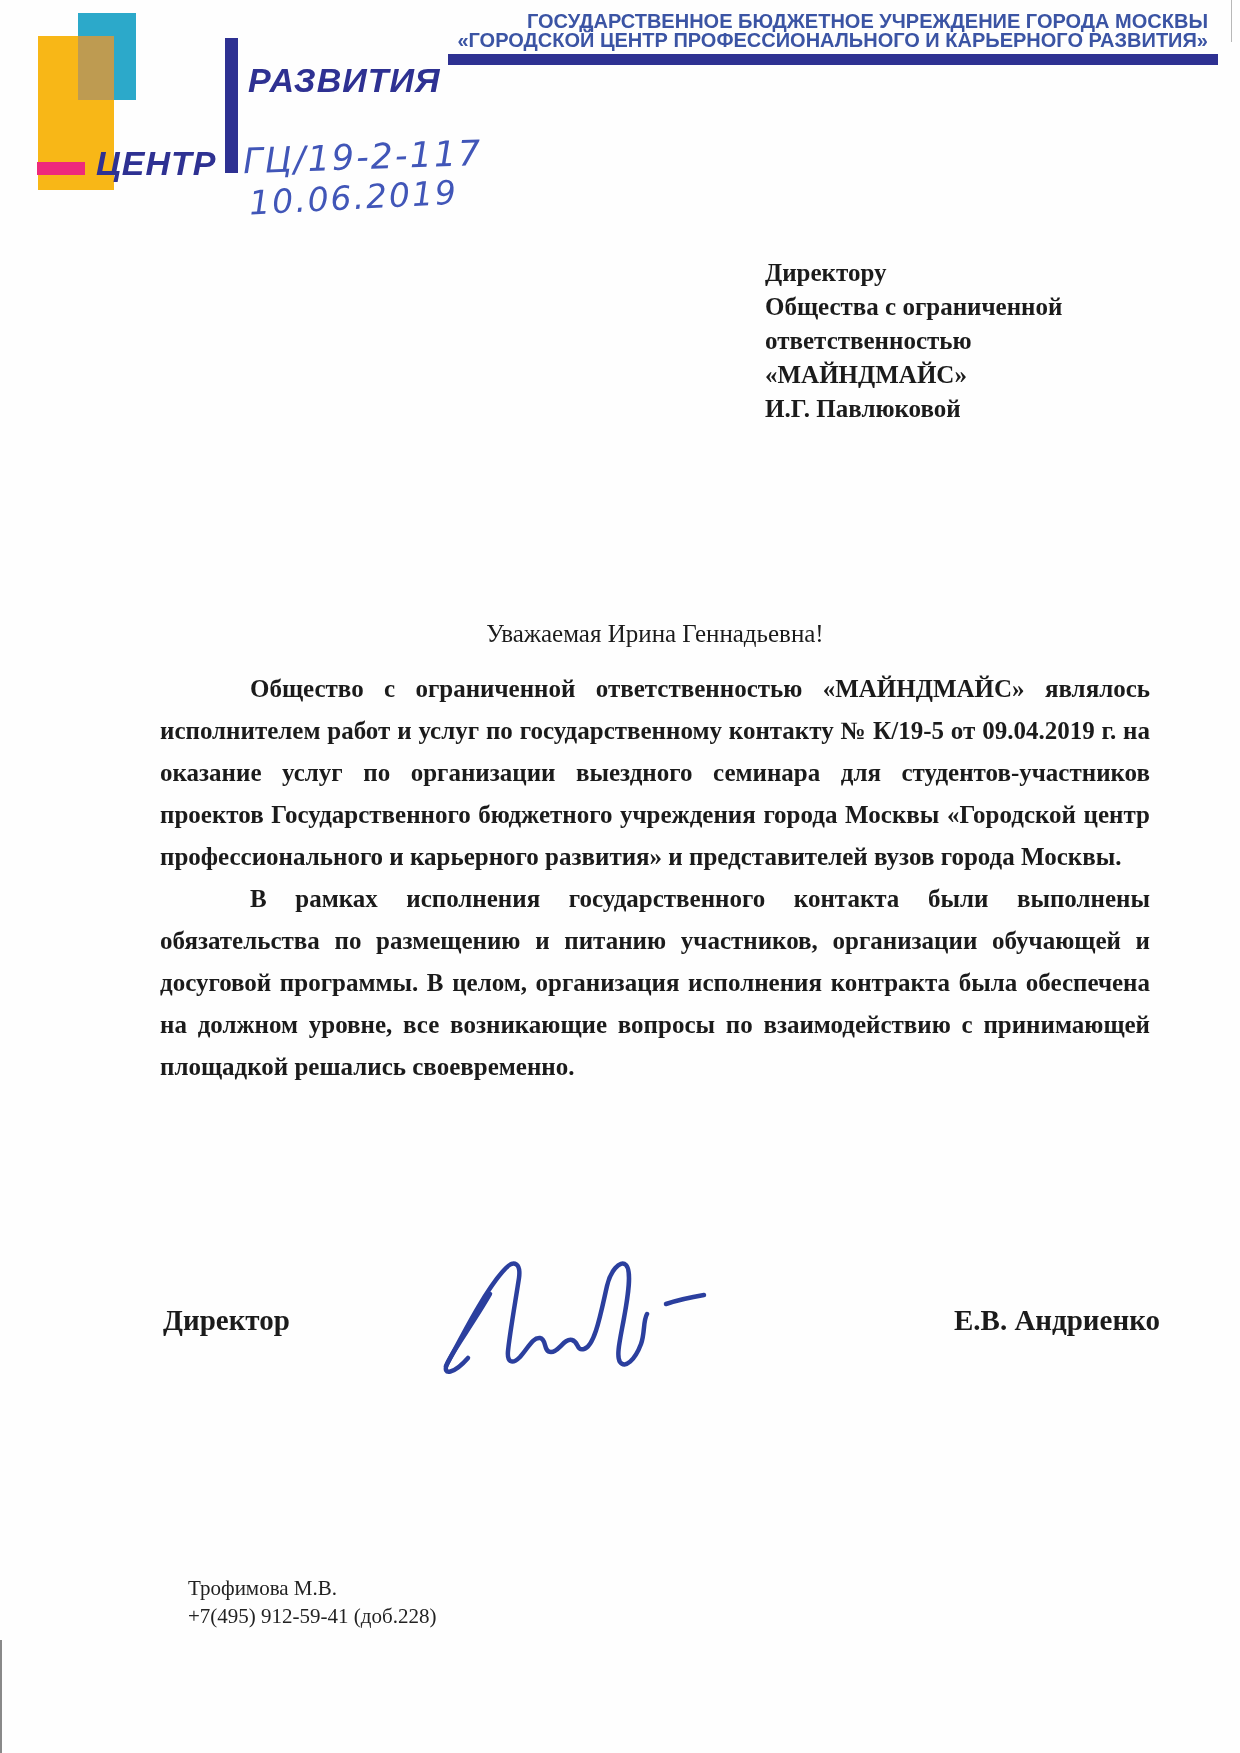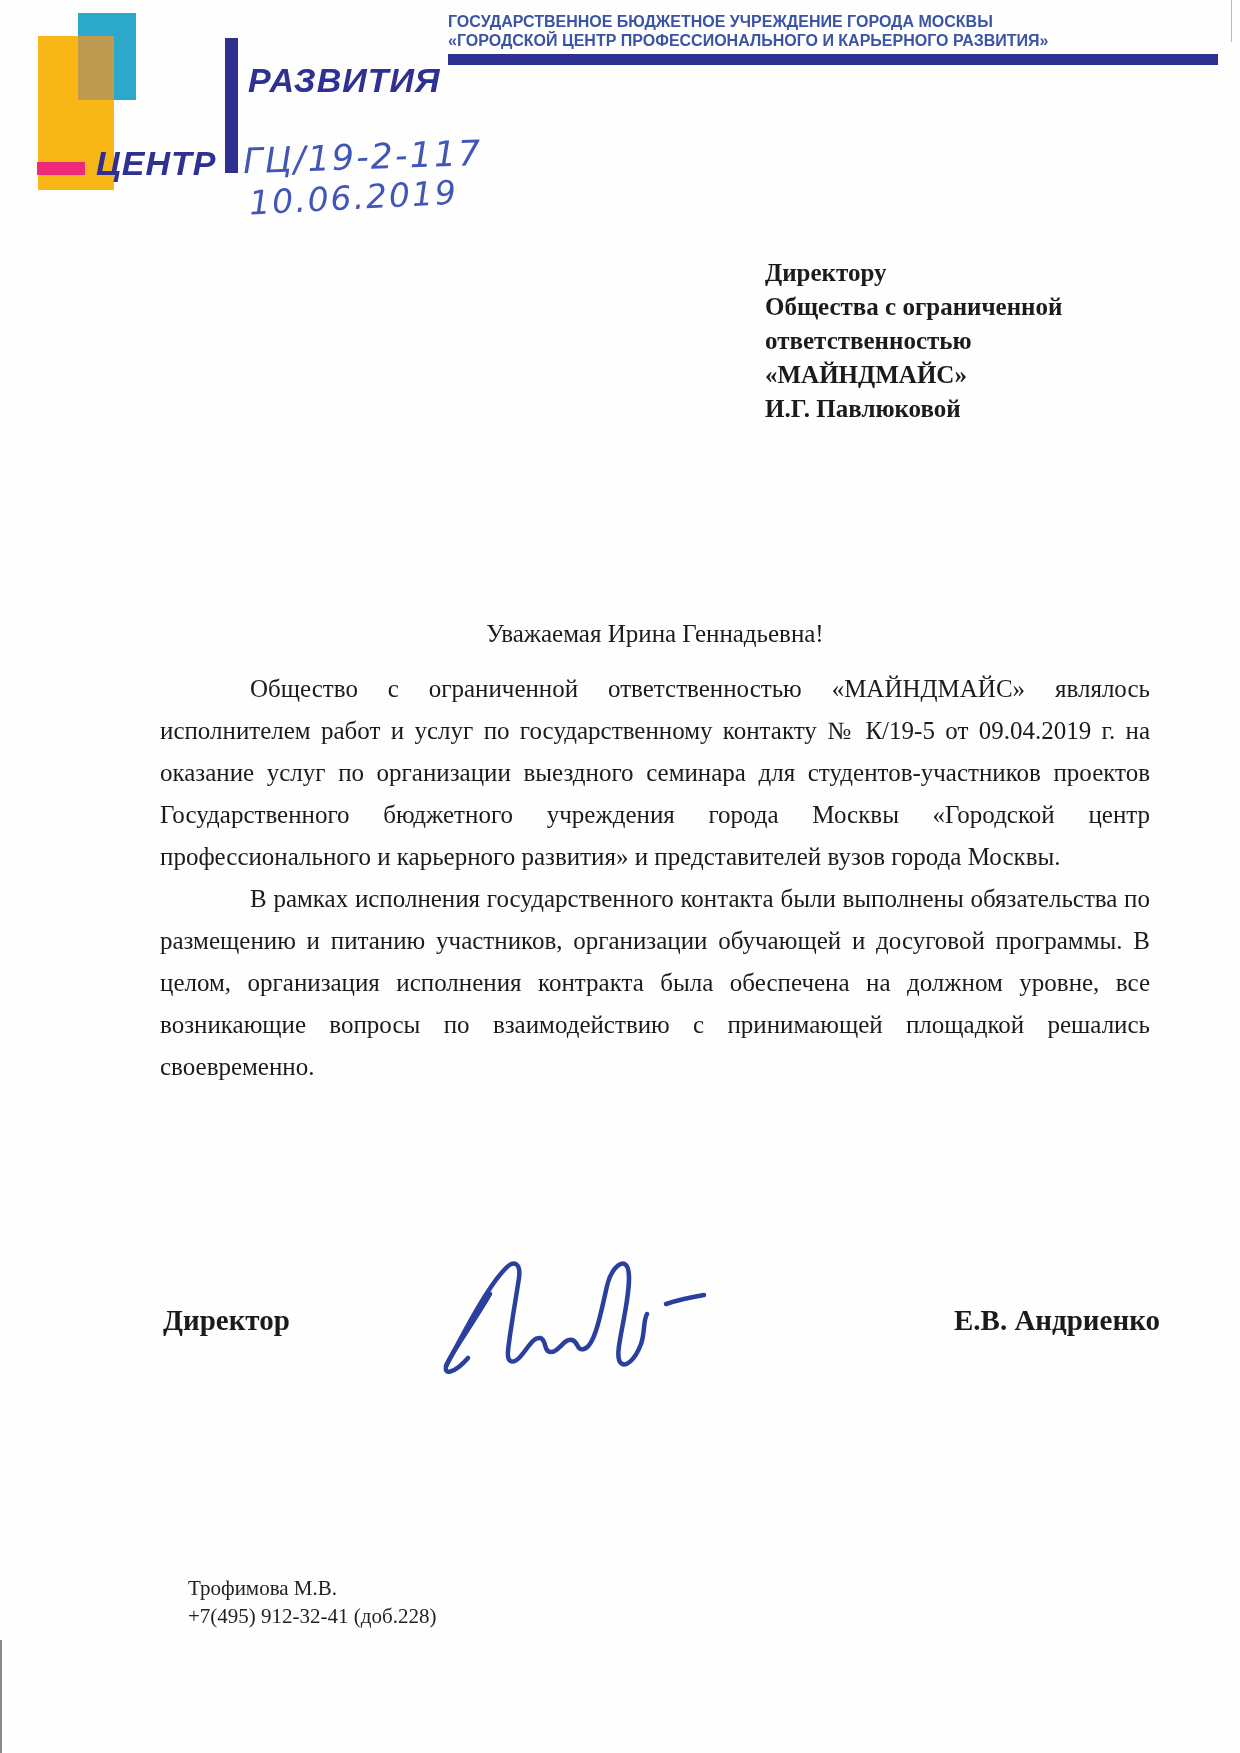--- a/index.html
+++ b/index.html
@@ -27,22 +27,23 @@
     letter-spacing:1px;white-space:nowrap;line-height:1;
   }
   .logo-word-centre{left:96px;top:146px;font-size:34px;}
   .logo-word-razvitiya{left:248px;top:63px;font-size:34px;}
   .logo-vbar{position:absolute;left:225px;top:38px;width:13px;height:135px;background:var(--navy,#2E3192);}
   .logo-hrule{position:absolute;left:448px;top:54px;width:770px;height:11px;background:var(--navy,#2B3390);}
 
   
   .org-block{
     position:absolute;top:12px;right:32px;width:760px;
+    text-align:right;
     font-family:"Liberation Sans", sans-serif;
-    font-weight:bold;font-size:16px;line-height:19px;
+    font-weight:bold;font-size:20px;line-height:19px;
     color:var(--header-blue,#3B54A4);
   }
   .org-address{
     position:absolute;top:75px;right:34px;
     font-family:"Liberation Sans", sans-serif;
     font-weight:bold;font-size:17.5px;
     color:var(--header-blue,#3B54A4);
     white-space:pre;
   }
 
@@ -65,21 +66,21 @@
 
   
   .salutation{
     position:absolute;left:160px;top:620px;width:990px;
     text-align:center;font-weight:normal;font-size:25px;
   }
   .body-text{
     position:absolute;left:160px;top:668px;width:990px;
     font-size:25px;line-height:42px;text-align:justify;
   }
-  .body-text p{margin:0;text-indent:90px;}
+  .body-text p{margin:0;text-indent:90px;font-weight:bold;}
 
   
   .sign-row{
     position:absolute;left:163px;top:1305px;width:997px;
     display:flex;justify-content:space-between;
     font-weight:bold;font-size:29px;line-height:30px;
   }
   .signature-svg{position:absolute;left:430px;top:1252px;width:310px;height:130px;}
 
   
@@ -138,19 +139,19 @@
   <svg class="signature-svg" viewBox="0 0 310 130" xmlns="http://www.w3.org/2000/svg">
     <g fill="none" stroke="#2B3F9E" stroke-width="4.5" stroke-linecap="round" stroke-linejoin="round">
       <path d="M16 114 C30 88 56 36 76 16 C84 8 91 11 89 26 C85 52 80 80 78 99 C77 110 82 113 90 105 C98 96 103 85 110 86 C117 87 113 100 121 100 C129 100 134 86 142 88 C149 90 146 99 154 97 C165 94 171 60 177 34 C180 20 190 7 196 13 C202 19 198 44 194 66 C190 88 186 104 190 110 C195 117 205 108 211 92 C215 81 213 69 217 62"></path>
       <path d="M60 42 C44 70 22 100 17 112 C12 124 24 122 38 106"></path>
       <path d="M236 52 C248 48 262 45 274 43"></path>
     </g>
   </svg>
 
   <div class="footer">
     <div>Трофимова М.В.</div>
-    <div>+7(495) 912-32-41 (доб.228)</div>
+    <div>+7(495) 912-59-41 (доб.228)</div>
   </div>
 
   <div class="scan-edge-left"></div>
   <div class="scan-edge-right"></div>
 
 </div>
 
 </body></html>

